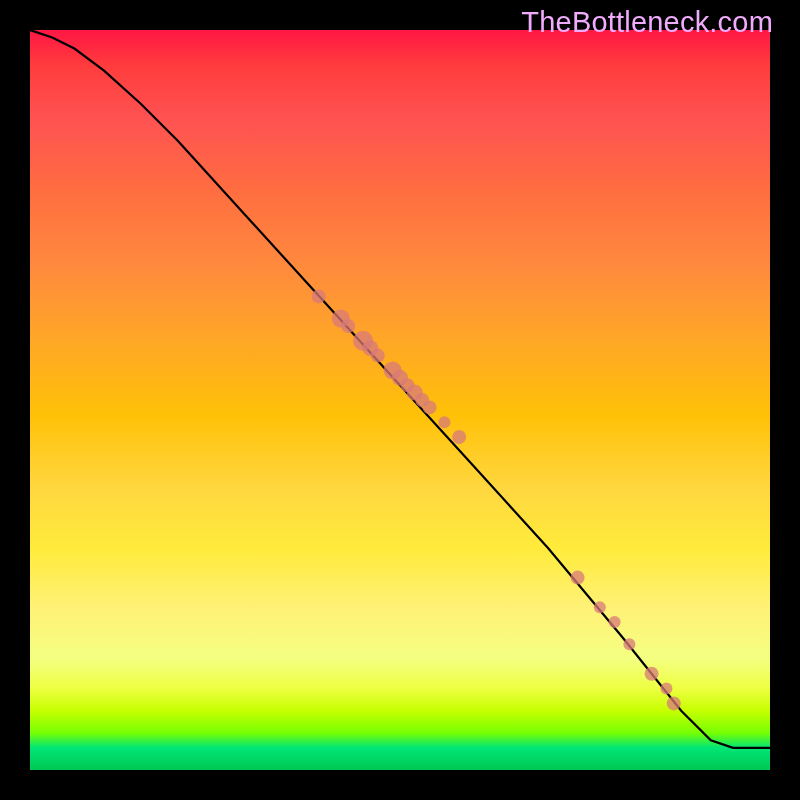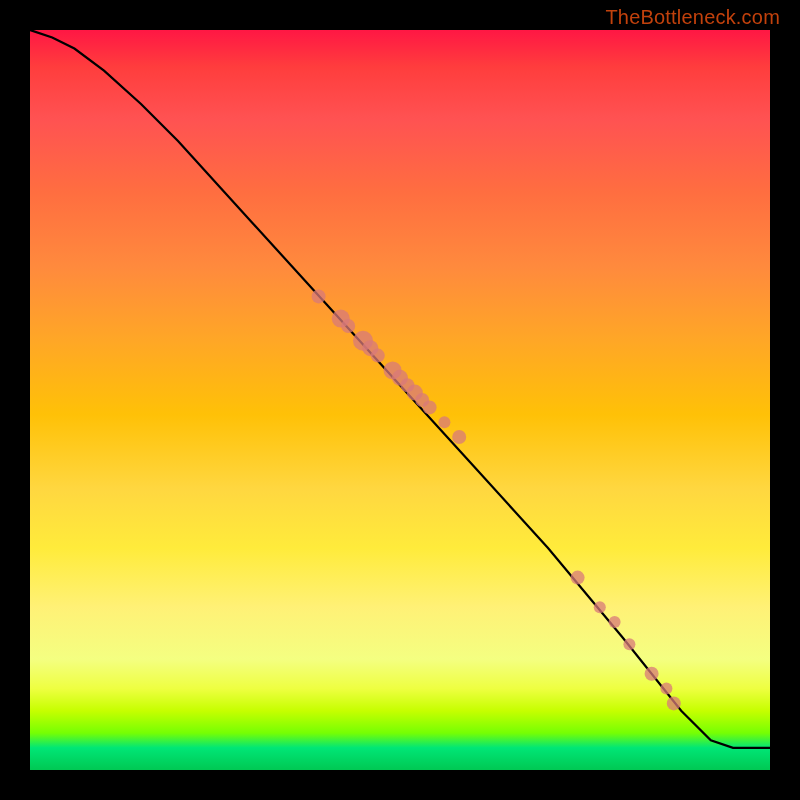--- a/index.html
+++ b/index.html
@@ -32,23 +32,23 @@
       #eeff41 89%,
       #c6ff00 92%,
       #76ff03 95%,
       #00e676 97%,
       #00c853 100%
     );
   }
   .watermark {
     position: absolute;
     top: 6px;
-    right: 20px;
-    color: #c2410c;
-    font-size: 20px;
+    right: 27px;
+    color: #f0abfc;
+    font-size: 29px;
     font-weight: 500;
     z-index: 10;
     letter-spacing: 0.2px;
   }
   svg.curve {
     position: absolute;
     left: 30px;
     top: 30px;
     width: 740px;
     height: 740px;

